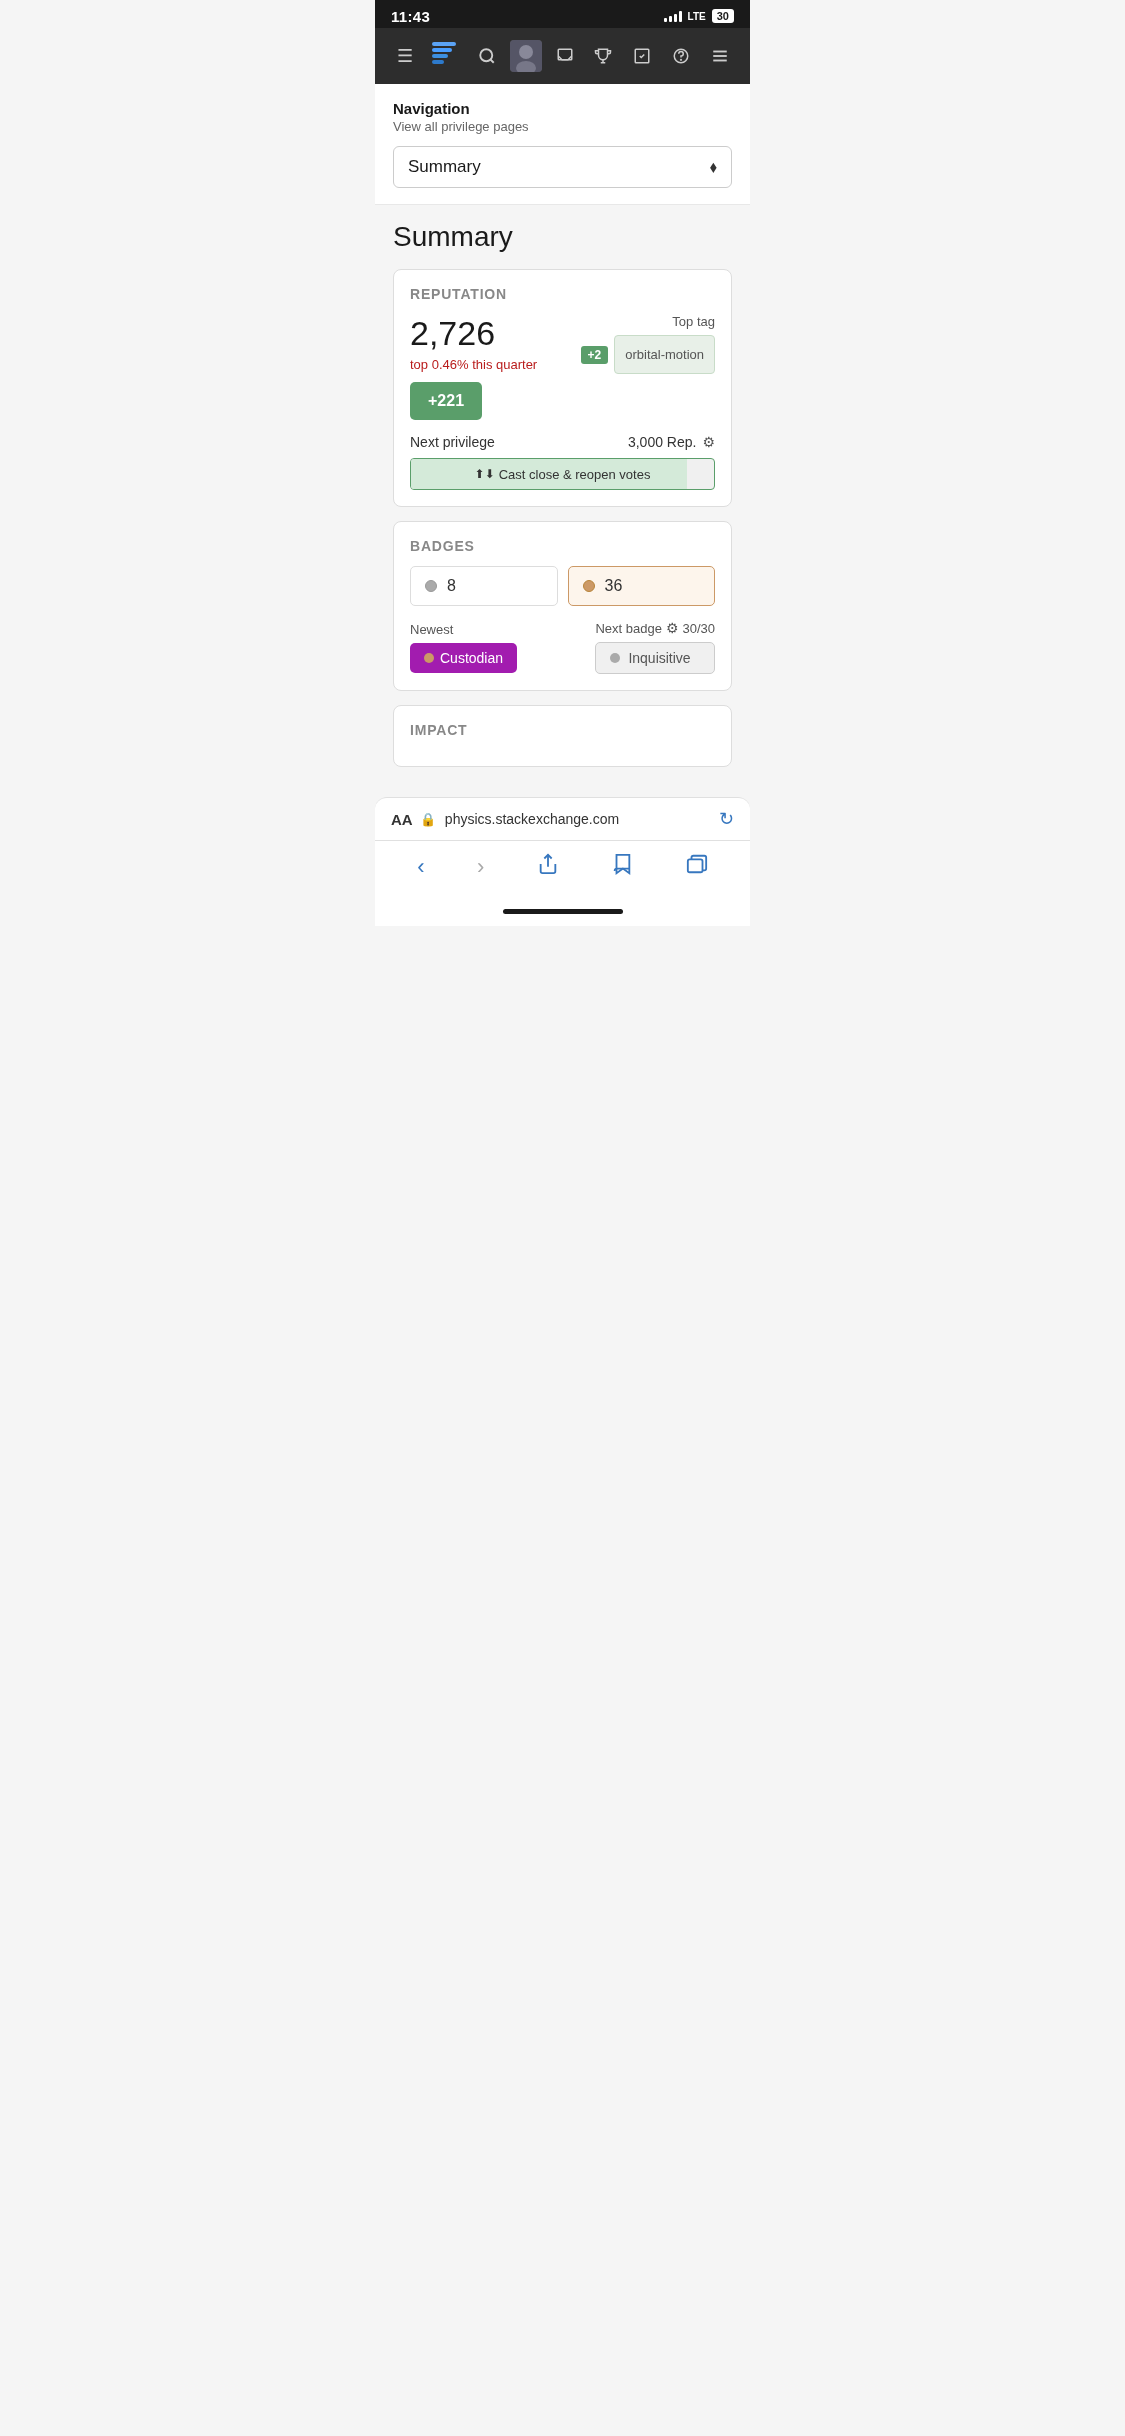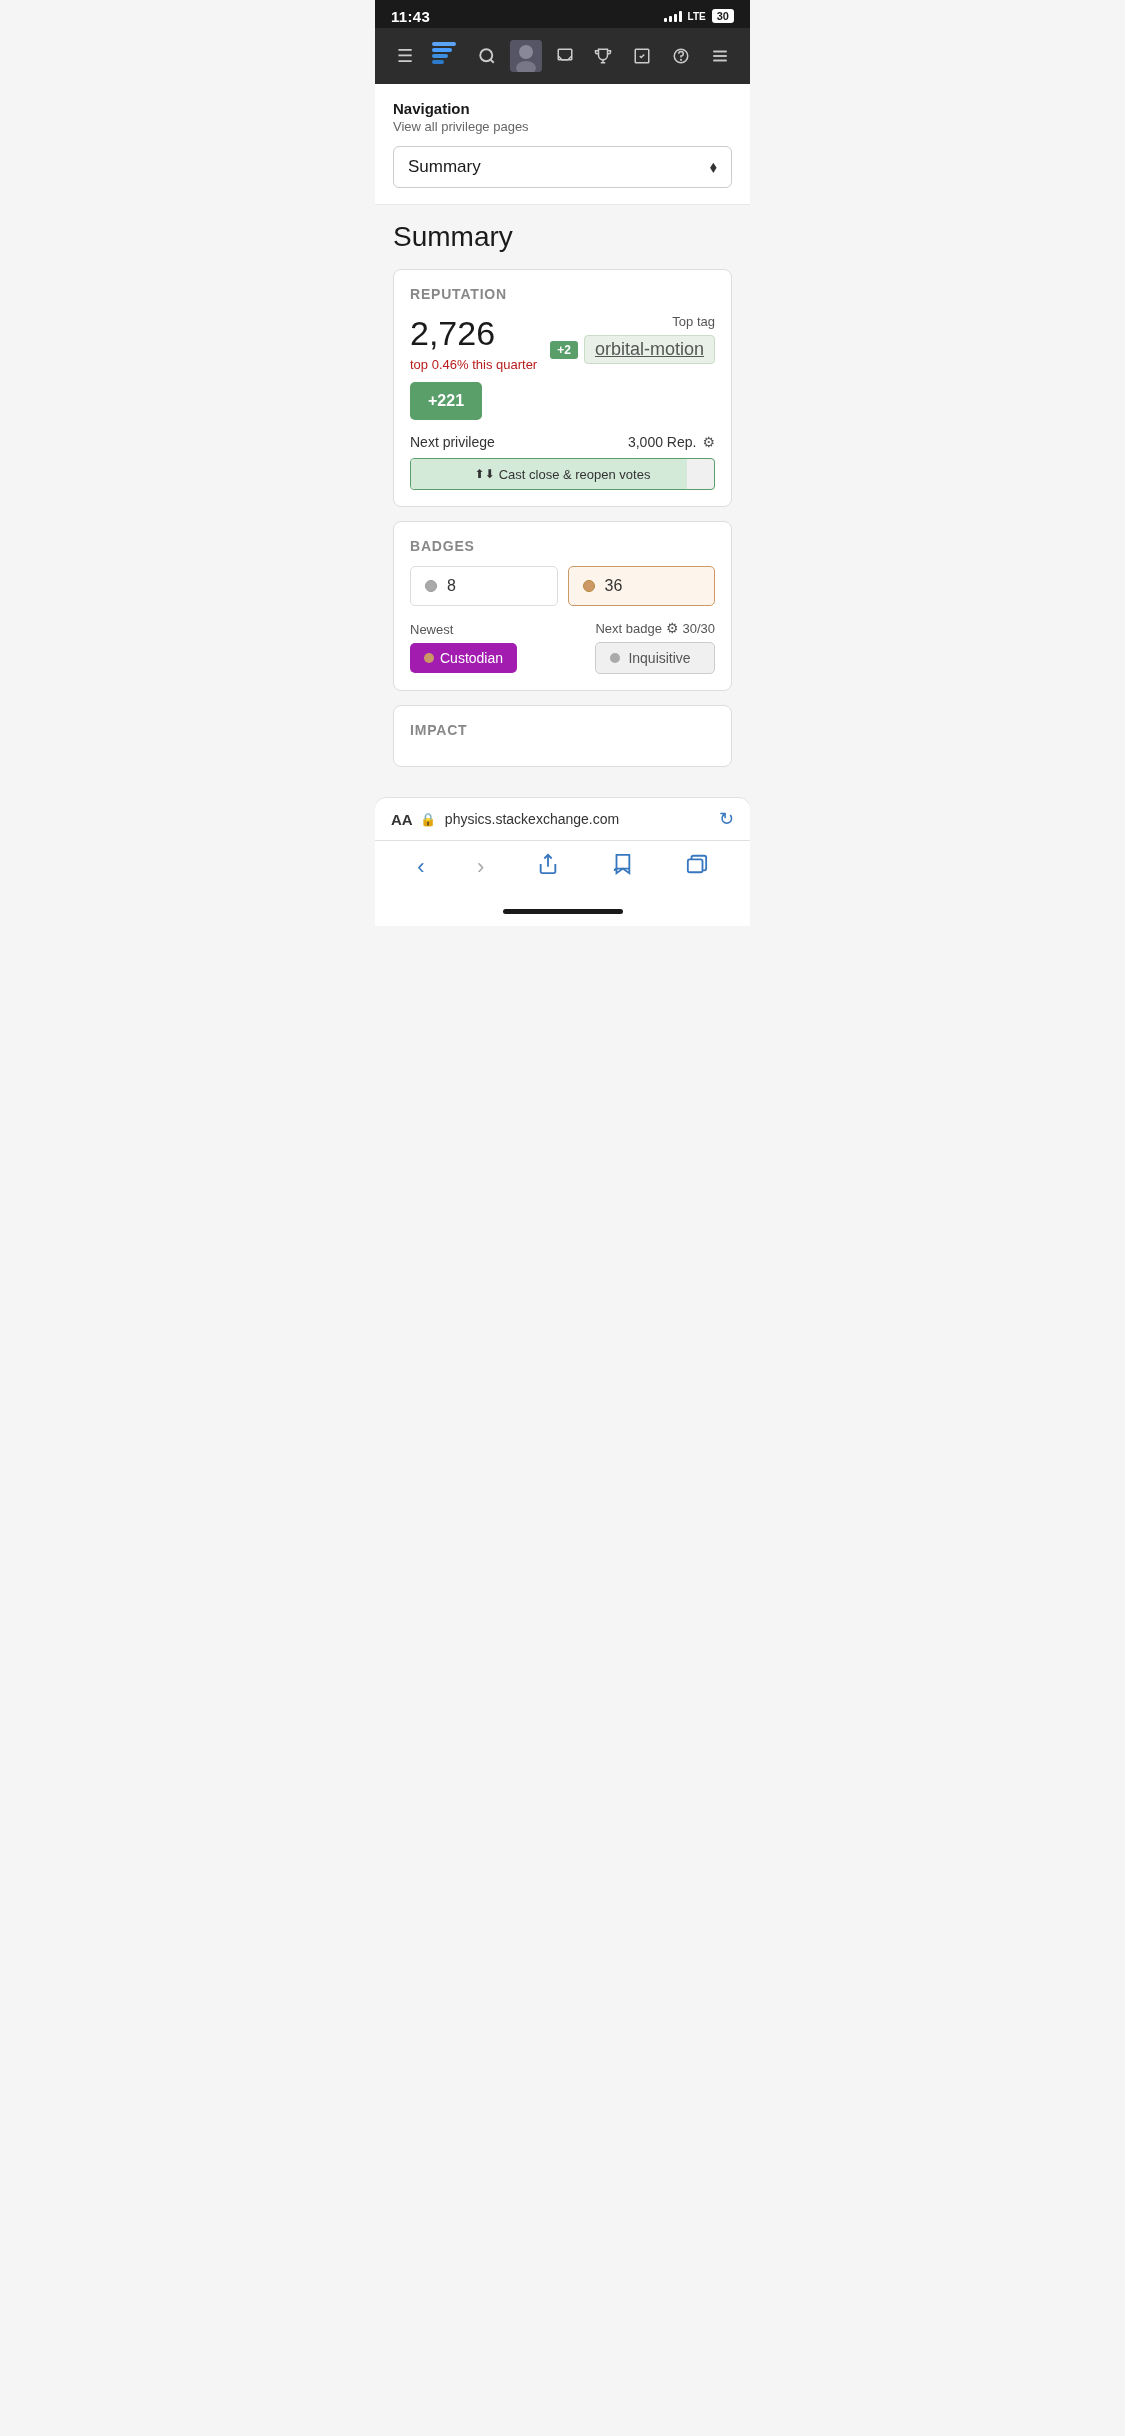--- a/index.html
+++ b/index.html
@@ -219,25 +219,24 @@
       background: #5a9e6a;
       color: white;
       font-size: 12px;
       font-weight: 700;
       padding: 2px 7px;
       border-radius: 3px;
     }
     .tag-name {
       background: #e8f0e8;
       color: #555;
-      font-size: 18px;
-      padding: 3px 10px;
+      font-size: 13px;
+      padding: 11px 10px;
       border-radius: 4px;
       border: 1px solid #c8dcc8;
-      text-decoration: underline;
     }
 
     .privilege-row {
       display: flex;
       justify-content: space-between;
       align-items: center;
       margin-bottom: 8px;
     }
     .privilege-label {
       font-size: 14px;

